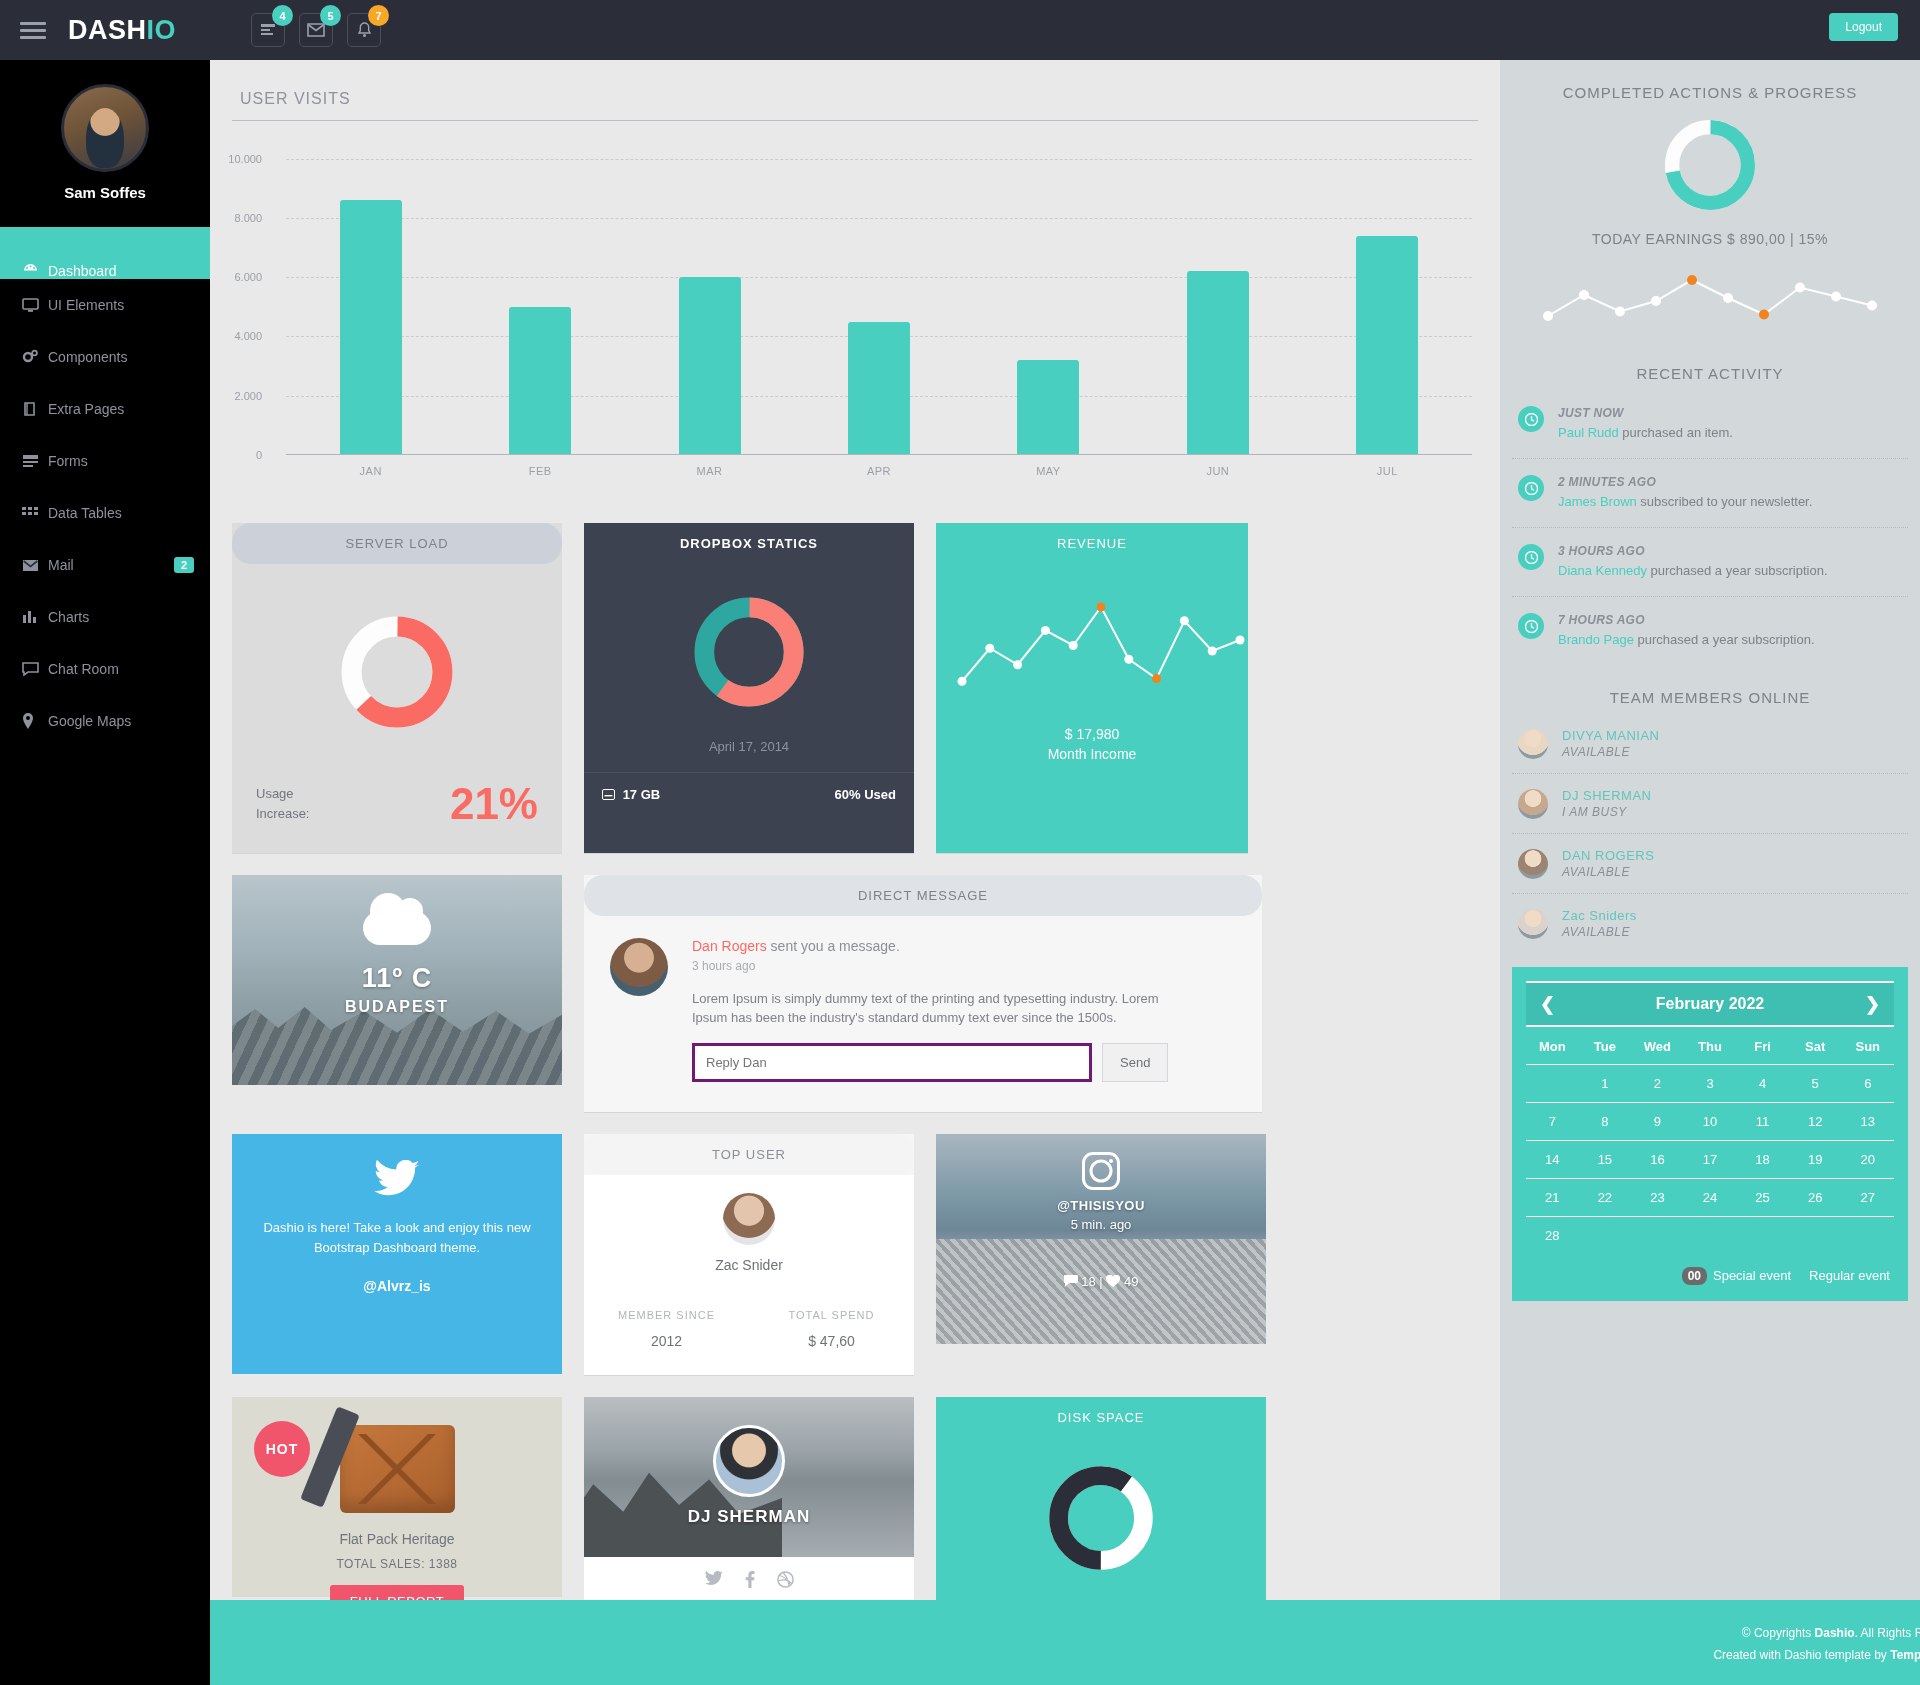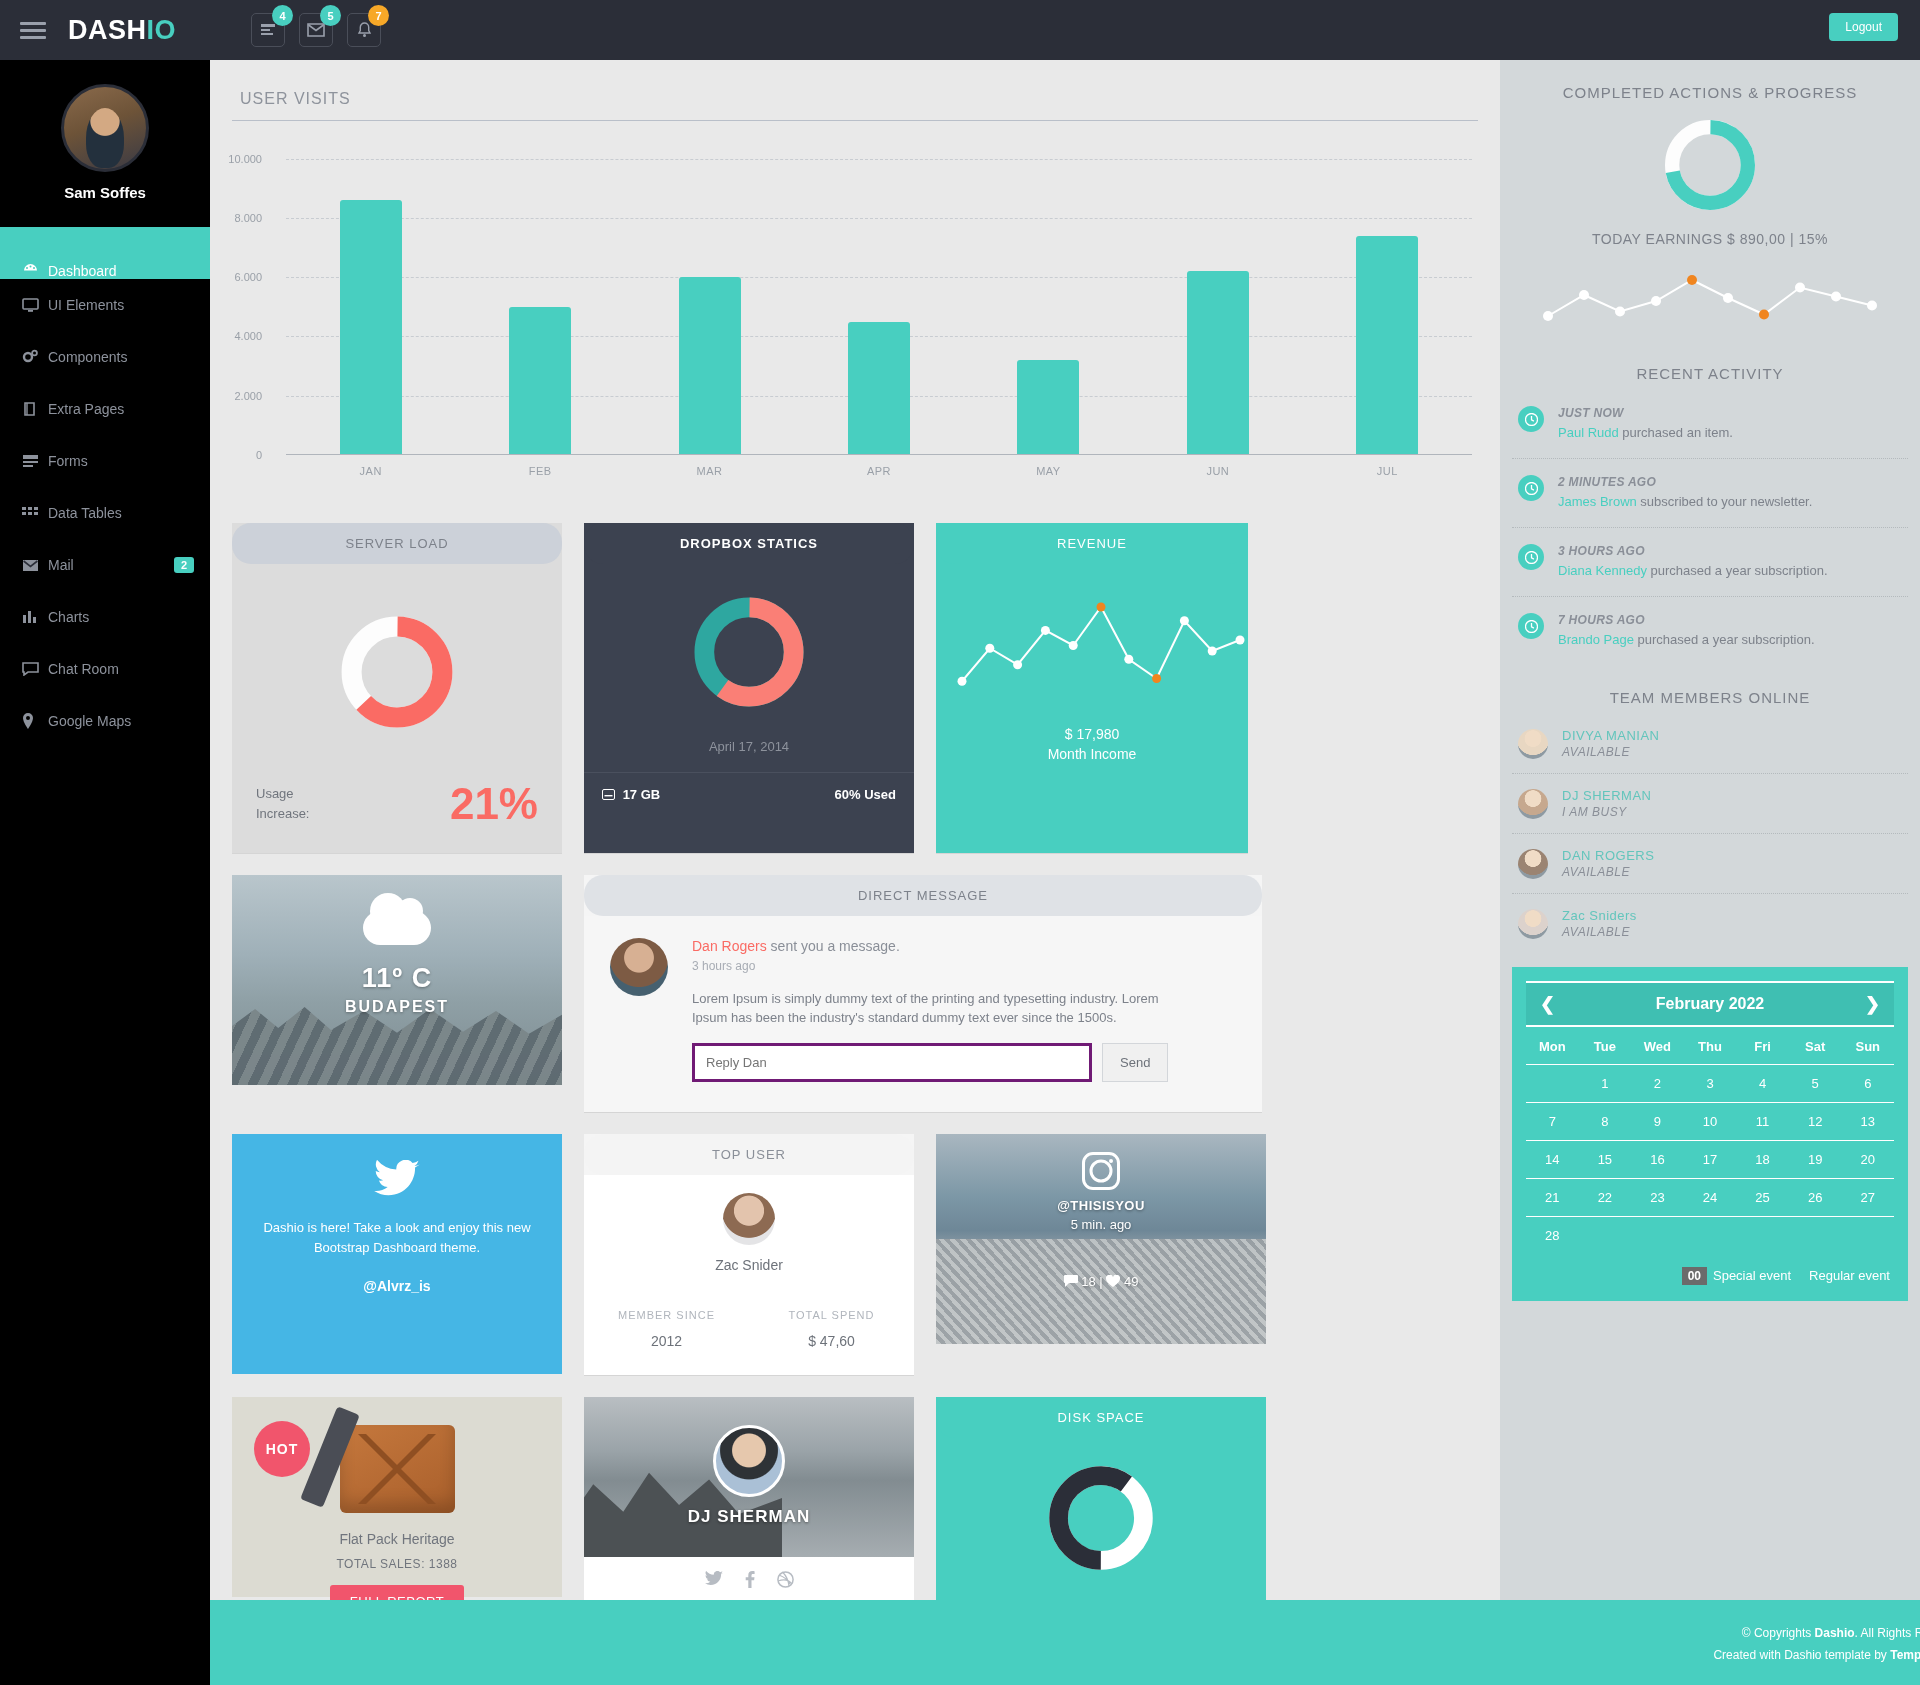--- a/index.html
+++ b/index.html
@@ -246,21 +246,21 @@
   .cal { margin:14px 12px 0; background:#48cfc0; color:#fff; padding:14px; }
   .cal-head { display:flex; align-items:center; justify-content:space-between; background:#3fbfb2;
      padding:10px 14px; font-size:16px; font-weight:bold; border-top:2px solid #fff; border-bottom:2px solid #fff;}
   .cal-nav { cursor:pointer; font-size:18px; }
   .cal-dow { display:flex; padding:12px 0 10px; border-bottom:1px solid #fff; }
   .cal-dow div { flex:1; text-align:center; font-size:13px; font-weight:bold; }
   .cal-row { display:flex; border-bottom:1px solid #fff; }
   .cal-row:last-of-type { border-bottom:none; }
   .cal-row div { flex:1; text-align:center; font-size:13px; padding:11px 0; cursor:pointer; }
   .cal-legend { display:flex; align-items:center; justify-content:flex-end; gap:18px; padding:14px 4px 4px; font-size:13px; }
-  .pill { background:#6b6b6b; color:#fff; border-radius:0; padding:2px 6px; font-size:12px; font-weight:bold; margin-right:6px;}
+  .pill { background:#6b6b6b; color:#fff; border-radius:8px; padding:2px 6px; font-size:12px; font-weight:bold; margin-right:6px;}
 
   
   .footer { position:absolute; left:210px; top:1600px; width:1756px; height:85px; background:#48cfc0;
      color:#fff; text-align:right; padding-top:22px; font-size:12px; line-height:22px; }
   .footer a { color:#fff; font-weight:bold; text-decoration:none; }
   .totop { position:absolute; right:14px; bottom:14px; width:24px; height:24px; background:#3fbfb2;
      border-radius:3px; display:flex; align-items:center; justify-content:center; cursor:pointer;}
 </style>
 </head>
 <body>

